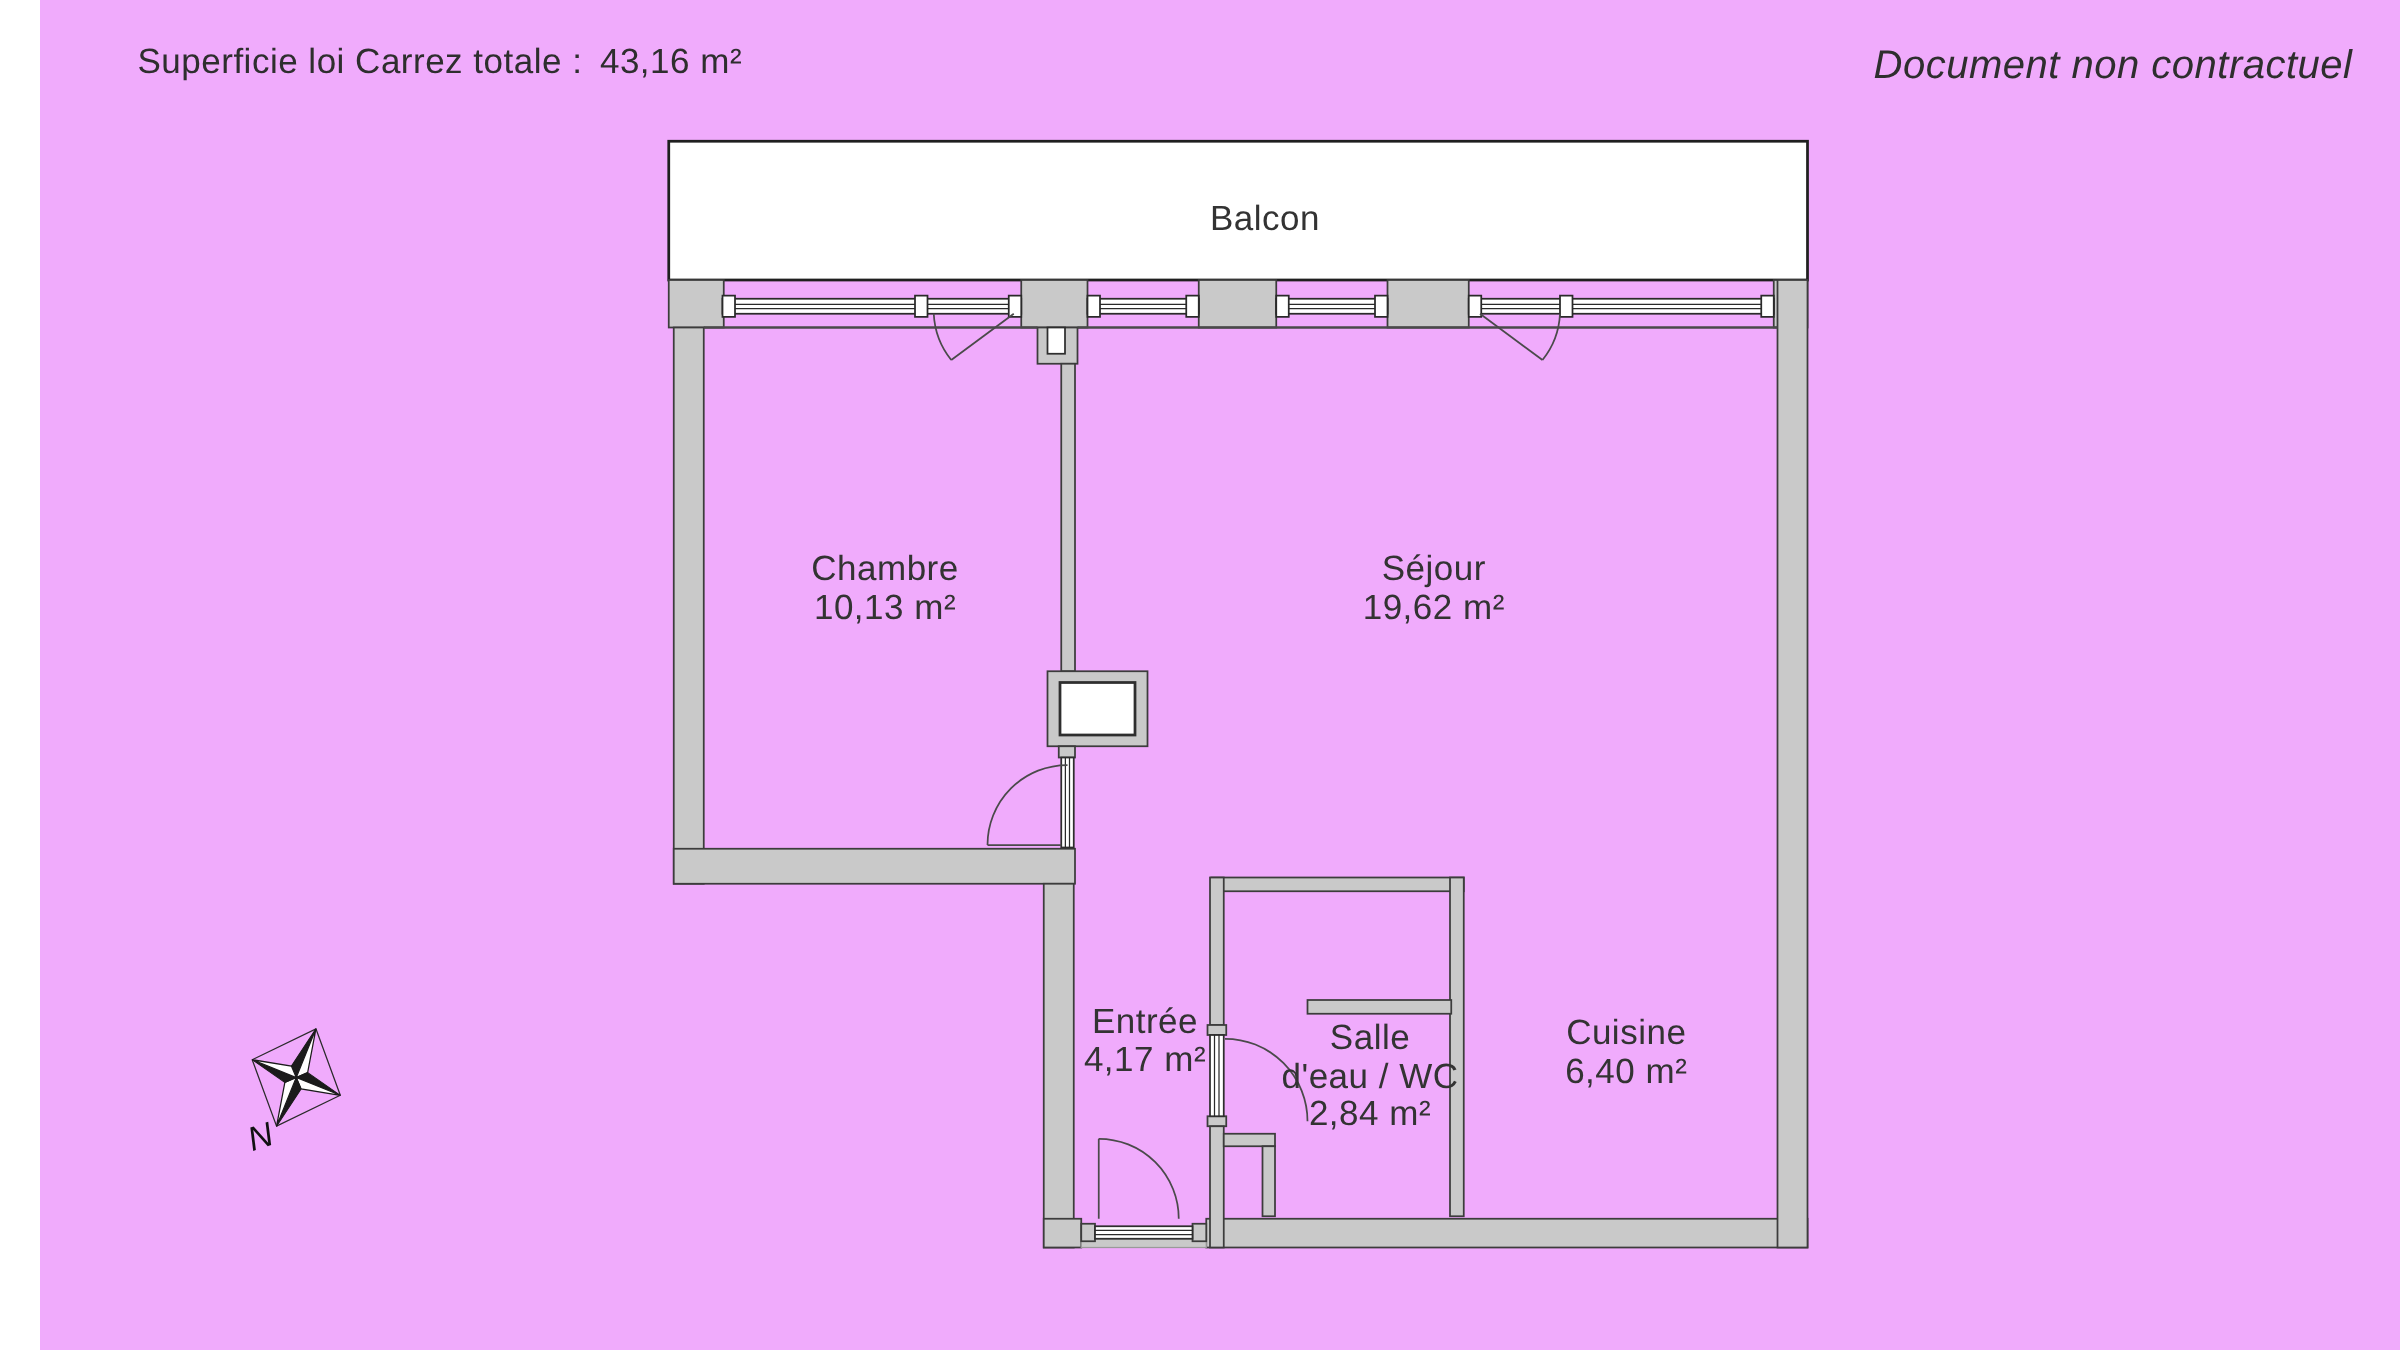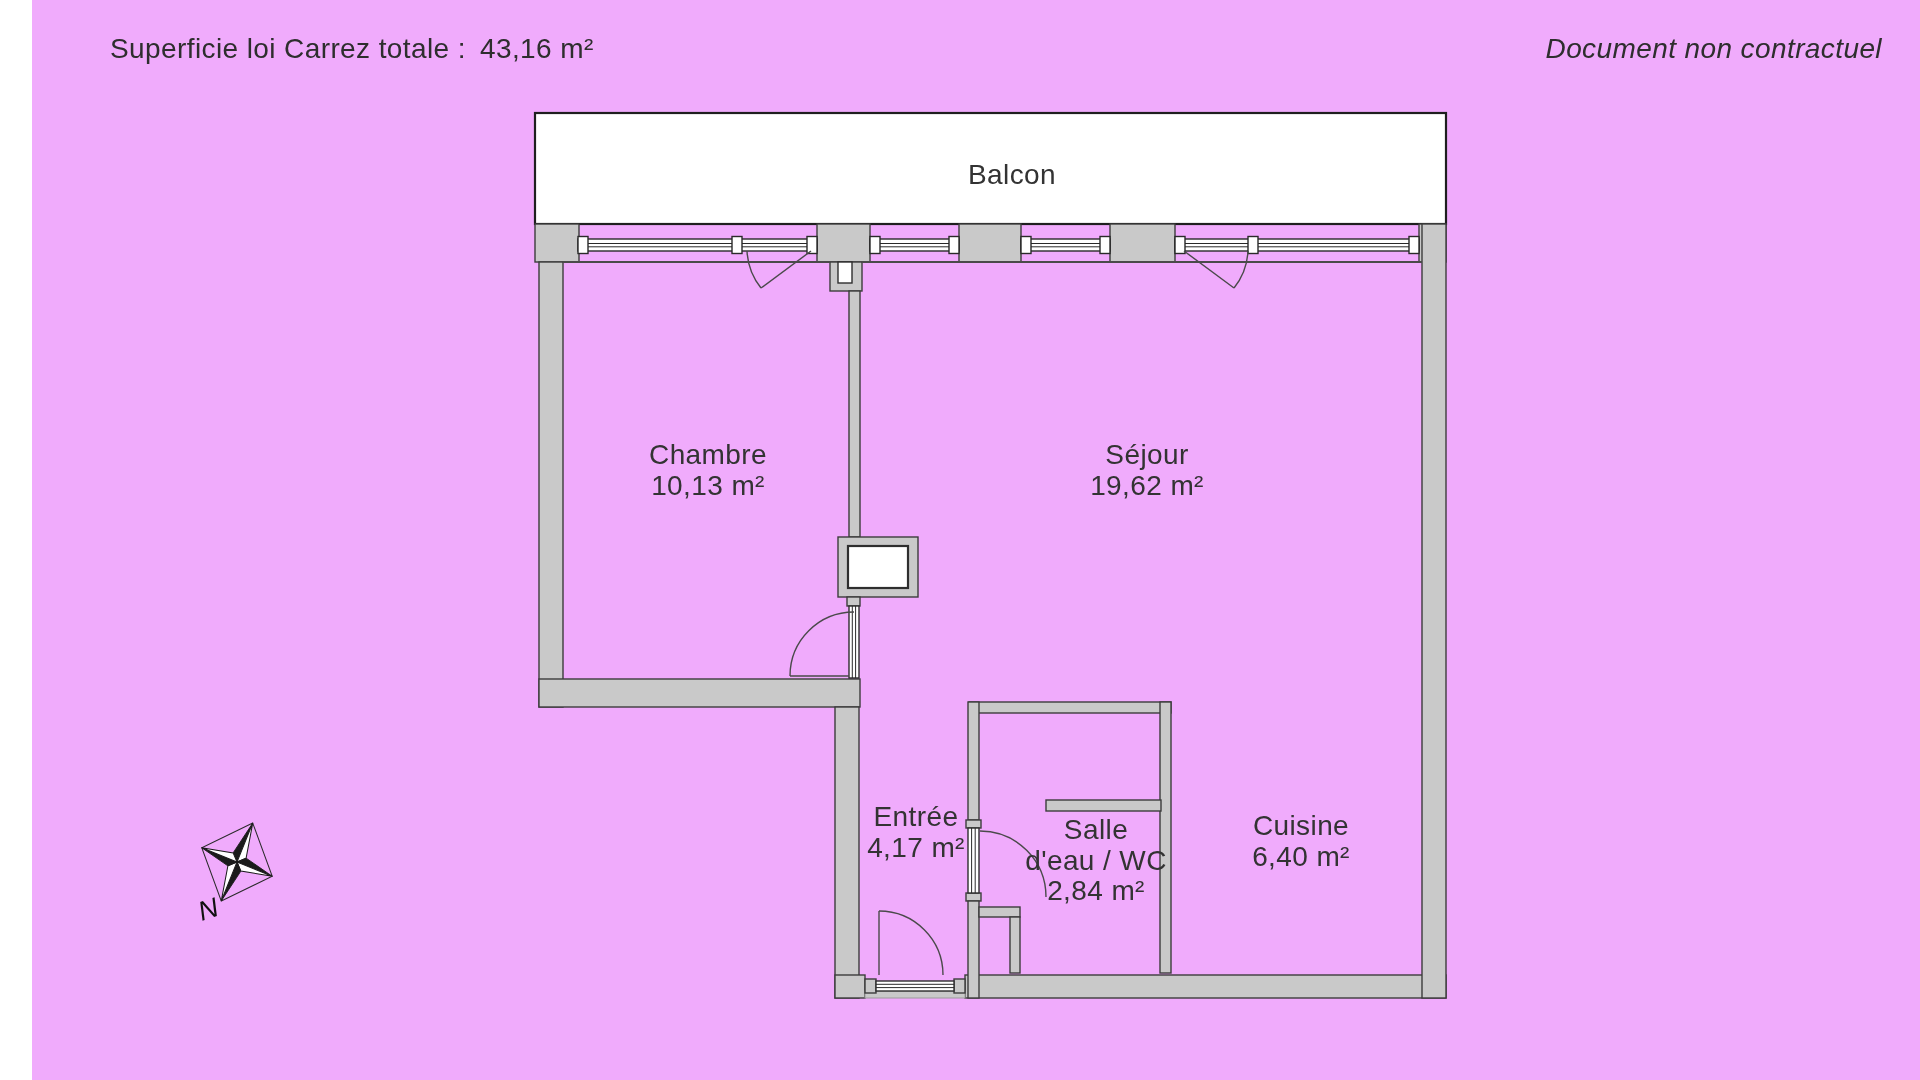--- a/index.html
+++ b/index.html
@@ -1,20 +1,20 @@
 <!DOCTYPE html>
 <html><head>
 <meta charset="utf-8">
 <style>
   html,body{margin:0;padding:0;background:#ffffff;}
   .page{position:relative;width:1920px;height:1080px;background:#f0abfc;overflow:hidden;
         font-family:"Liberation Sans",sans-serif;color:#2f2f2f;margin-left:32px;}
   .hdr-left{position:absolute;left:78px;top:33px;font-size:28px;letter-spacing:.4px;color:#2e2e2e;}
   .hdr-left .val{margin-left:14px;}
-  .hdr-right{position:absolute;right:70px;top:33px;font-size:28px;font-style:italic;
+  .hdr-right{position:absolute;right:70px;top:33px;font-size:32px;font-style:italic;
              letter-spacing:.4px;color:#2e2e2e;}
   svg{position:absolute;left:0;top:0;}
   .wall{fill:#c9c9c9;stroke:#3c3c3c;stroke-width:1.4;}
   .wall-soft{fill:#c9c9c9;stroke:#9a9a9a;stroke-width:1;}
   .balcony{fill:#ffffff;stroke:#1f1f1f;stroke-width:2.2;}
   .white-box{fill:#ffffff;stroke:#2e2e2e;stroke-width:1.4;}
   .duct-inner{fill:#ffffff;stroke:#2e2e2e;stroke-width:2.2;}
   .win-frame{fill:#ffffff;stroke:#2a2a2a;stroke-width:1.4;}
   .win-line{stroke:#2a2a2a;stroke-width:1;}
   .cap{fill:#ffffff;stroke:#2a2a2a;stroke-width:1.4;}

